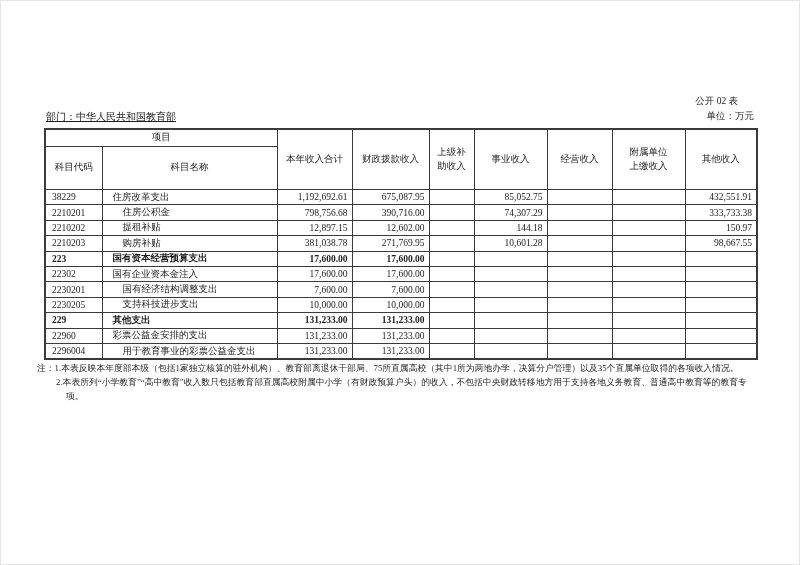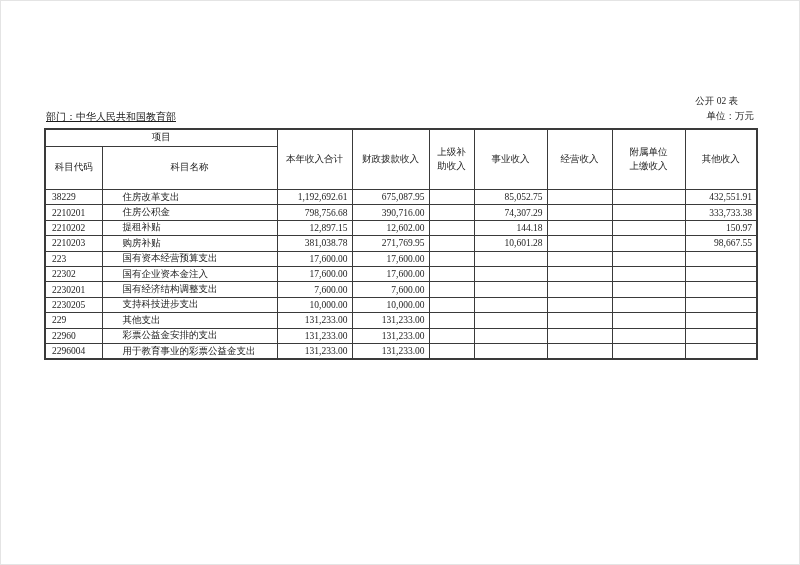--- a/index.html
+++ b/index.html
@@ -68,24 +68,24 @@
   }
   .income-table thead th {
     text-align: center;
     white-space: pre-line;
     line-height: 1.45;
   }
   .income-table tr.h1 th { height: 16px; font-family: Liberation Serif, serif; }
   .income-table tr.h2 th { height: 42px; text-align: center; }
   .income-table tbody td { height: 14.4px; white-space: nowrap; }
   .income-table td.col-code { text-align: left; padding-left: 6px; }
-  .income-table td.col-name { text-align: left; padding-left: 20px; }
+  .income-table td.col-name { text-align: left; padding-left: 10px; }
   .income-table td.col-name.indent-1 { padding-left: 20px; }
   .income-table td.col-num { text-align: right; padding-right: 4px; }
-  .income-table tr.bold-row td { font-weight: normal; }
+  .income-table tr.bold-row td { font-weight: bold; }
   .notes {
     position: absolute;
     top: 360px;
     left: 36px;
     width: 722px;
     font-size: 8.8px;
     line-height: 14.2px;
   }
   .notes p { margin: 0; }
   .notes .note-first { padding-left: 0; }
@@ -257,15 +257,19 @@
           <td class="col-num">131,233.00</td>
           <td class="col-num"></td>
           <td class="col-num"></td>
           <td class="col-num"></td>
           <td class="col-num"></td>
           <td class="col-num"></td>
         </tr>
       </tbody>
   </table>
 
+  <div class="notes">
+    <p class="note-first">注：1.本表反映本年度部本级（包括1家独立核算的驻外机构）、教育部离退休干部局、75所直属高校（其中1所为两地办学，决算分户管理）以及35个直属单位取得的各项收入情况。</p>
+    <p class="note-follow">2.本表所列“小学教育”“高中教育”收入数只包括教育部直属高校附属中小学（有财政预算户头）的收入，不包括中央财政转移地方用于支持各地义务教育、普通高中教育等的教育专项。</p>
+  </div>
 
 
 </div>
 
 </body></html>

